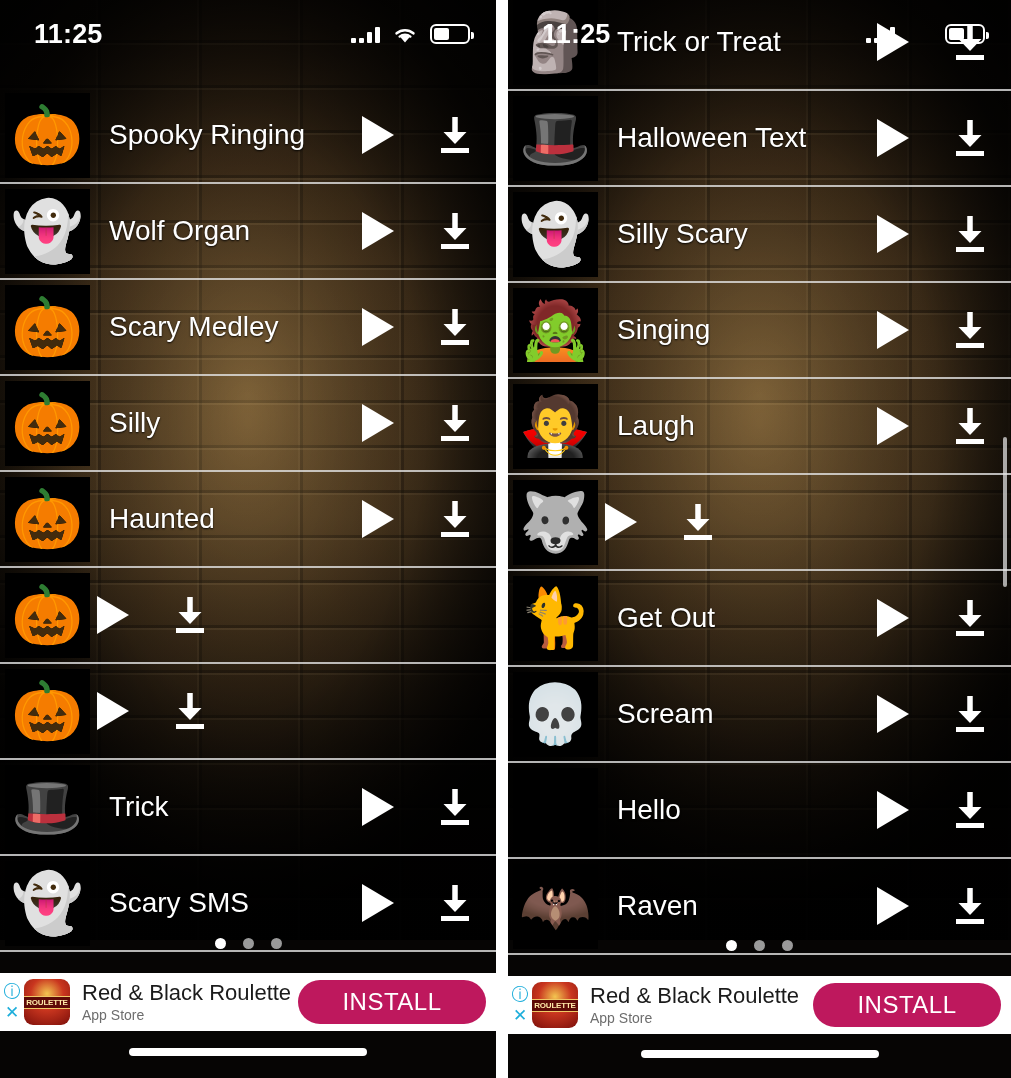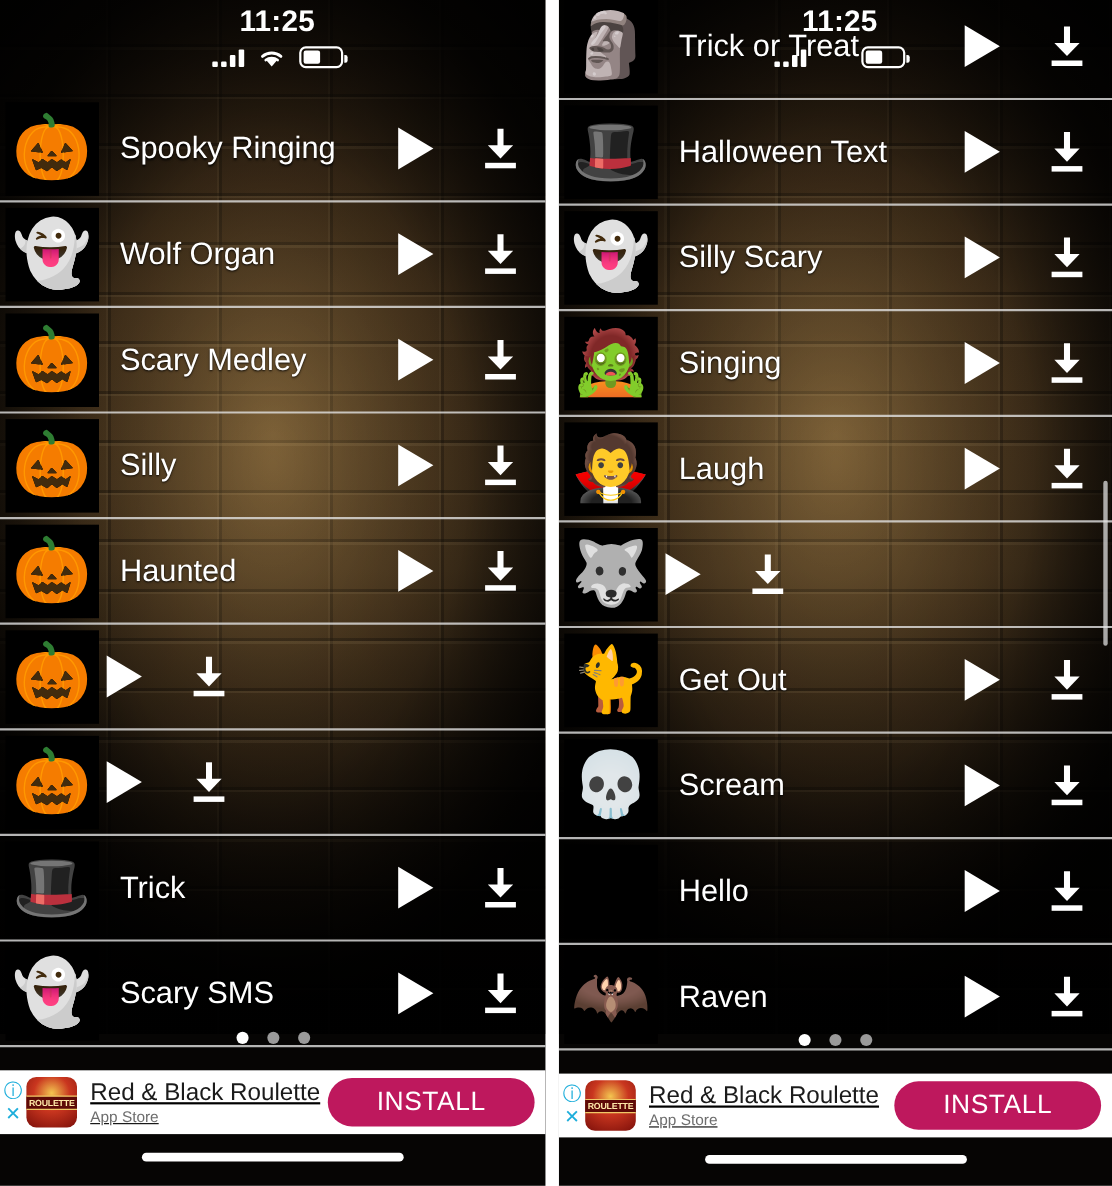--- a/index.html
+++ b/index.html
@@ -58,21 +58,20 @@
   
   .statusbar {
     position: absolute;
     left: 0; right: 0; top: 0;
     height: 62px;
     display: flex; align-items: center;
     justify-content: space-between;
     padding: 0 26px 0 34px;
     z-index: 40;
     pointer-events: none;
-    flex-direction: column;
   }
   .status-time {
     color: #fff; font-size: 27px; font-weight: bold;
     letter-spacing: 0.2px; line-height: 1;
     padding-top: 6px;
   }
   .status-right { display: flex; align-items: center; gap: 12px; padding-top: 6px; }
   .sigdots { display:flex; flex-direction: column; justify-content: flex-end; gap:3px; height:17px;}
   .wifi { width: 26px; height: 19px; position: relative; }
   .batt {
@@ -162,21 +161,21 @@
       radial-gradient(circle at 50% 32%, #f3c550 0%, #c9361f 42%, #7c0f0a 100%);
     position: relative; overflow: hidden;
     display:flex; align-items:center; justify-content:center;
   }
   .ad-icon .rb {
     font-size: 8px; font-weight: bold; color:#ffe9a8;
     background: #5e0a07; padding: 1px 3px; border-radius: 2px;
     letter-spacing: -0.2px; white-space: nowrap;
     border: 1px solid #f0c967;
   }
-  .ad-text { margin-left: 12px; flex: 1 1 auto; min-width: 0; text-decoration: underline; }
+  .ad-text { margin-left: 12px; flex: 1 1 auto; min-width: 0; }
   .ad-title { font-size: 22px; color: #1b1b1b; line-height: 1.08; white-space: nowrap;}
   .ad-sub { font-size: 14px; color: #6d6d6d; margin-top: 2px; }
   .ad-cta {
     flex: 0 0 auto;
     background: #be185d;
     color: #fff;
     border: none;
     height: 44px;
     min-width: 188px;
     border-radius: 24px;

